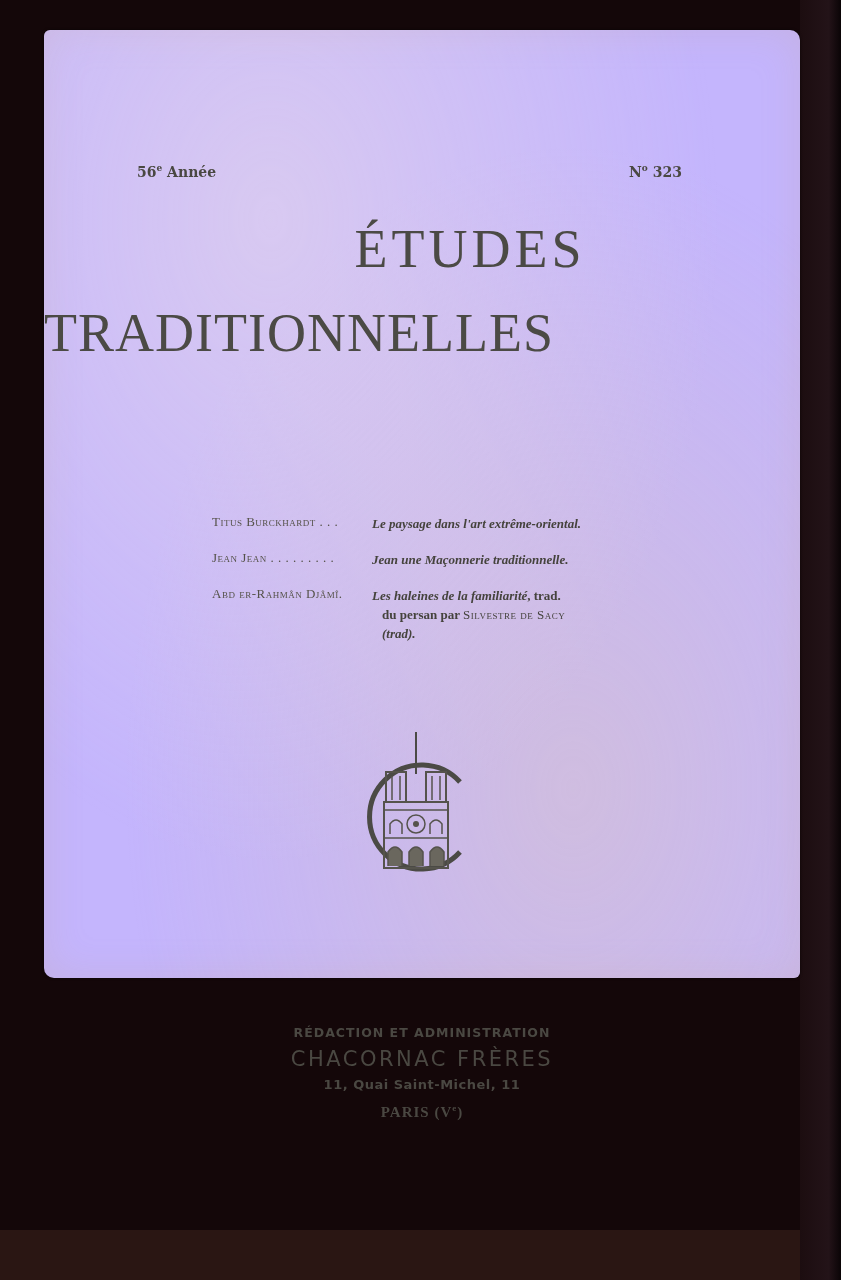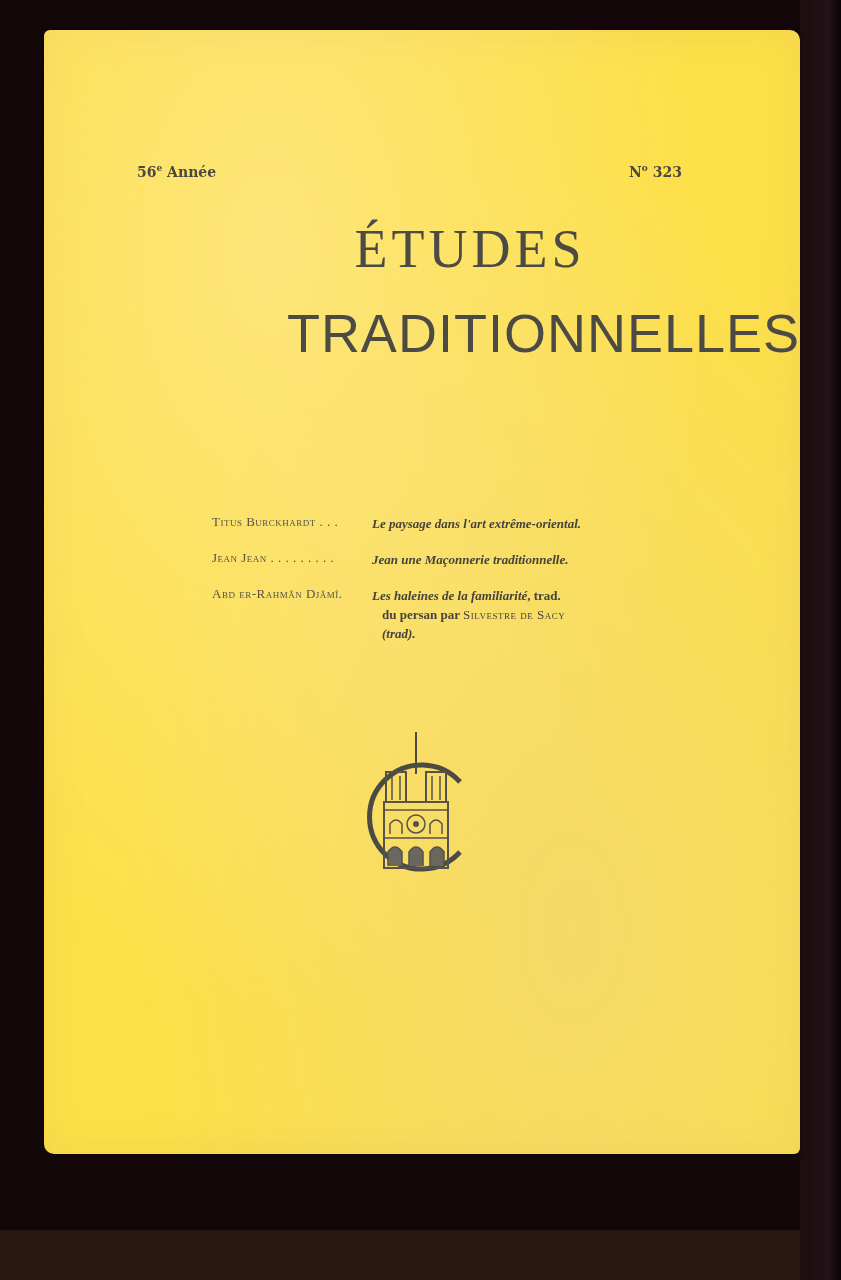--- a/index.html
+++ b/index.html
@@ -11,22 +11,22 @@
   }
   .backdrop-bottom {
     position: absolute; left: 0; top: 1230px; width: 841px; height: 50px;
     background: #2a1613;
   }
   .backdrop-right {
     position: absolute; left: 800px; top: 0; width: 41px; height: 1280px;
     background: linear-gradient(90deg, #1c0d10 0%, #231318 70%, #0a0406 100%);
   }
   .paper {
-    position: absolute; left: 44px; top: 30px; width: 756px; height: 1124px;
-    background: #fde047;
+    position: absolute; left: 44px; top: 30px; width: 756px; height: 948px;
+    background: #c4b5fd;
     border-radius: 6px 10px 6px 10px;
     box-shadow: inset 0 0 40px rgba(200,160,110,0.18), 0 0 3px rgba(0,0,0,0.6);
   }
   .paper::before {
     content: ""; position: absolute; inset: 0; border-radius: inherit;
     background:
       radial-gradient(ellipse at 30% 20%, rgba(255,240,220,0.35), transparent 60%),
       radial-gradient(ellipse at 70% 80%, rgba(230,205,170,0.35), transparent 60%);
   }
   .ink { color: #4a4842; }
@@ -38,22 +38,22 @@
     position: absolute; left: 585px; top: 133px; font-size: 14px; font-weight: bold;
   }
   .header-right sup { font-size: 9px; }
   .title-1 {
     position: absolute; left: 0; width: 756px; top: 188px; text-align: center;
     font-family: "Liberation Serif", serif; font-size: 54px; letter-spacing: 4px;
     color: #4b4a45;
     padding-left: 48px;
   }
   .title-2 {
-    position: absolute; left: 0; width: 756px; top: 272px; text-align: right;
-    font-family: Liberation Sans, sans-serif; font-size: 54px; letter-spacing: 1px;
+    position: absolute; left: 0; width: 756px; top: 272px; text-align: left;
+    font-family: Liberation Serif, serif; font-size: 54px; letter-spacing: 1px;
     color: #4b4a45;
   }
   .issue-date {
     position: absolute; left: 0; width: 756px; top: 397px; text-align: center;
     font-family: "Liberation Serif", serif; font-size: 22px; font-weight: bold;
     letter-spacing: 1px; color: #4d4b44;
   }
   .toc { position: absolute; left: 140px; top: 484px; width: 560px; }
   .toc-row { position: relative; height: 36px; }
   .toc-author {
@@ -132,14 +132,20 @@
       <circle cx="60" cy="94" r="3" fill="#55534c"></circle>
       <path d="M 34 104 L 34 94 Q 40 86 46 94 L 46 104" fill="none" stroke="#55534c" stroke-width="1.5"></path>
       <path d="M 74 104 L 74 94 Q 80 86 86 94 L 86 104" fill="none" stroke="#55534c" stroke-width="1.5"></path>
 
       <path d="M 32 136 L 32 122 Q 39 112 46 122 L 46 136" fill="#6a675e" stroke="#55534c" stroke-width="1.5"></path>
       <path d="M 53 136 L 53 122 Q 60 112 67 122 L 67 136" fill="#6a675e" stroke="#55534c" stroke-width="1.5"></path>
       <path d="M 74 136 L 74 122 Q 81 112 88 122 L 88 136" fill="#6a675e" stroke="#55534c" stroke-width="1.5"></path>
     </svg>
   </div>
 
+  <div class="imprint">
+    <div class="imprint-line1">RÉDACTION ET ADMINISTRATION</div>
+    <div class="imprint-line2">CHACORNAC FRÈRES</div>
+    <div class="imprint-line3">11, Quai Saint-Michel, 11</div>
+    <div class="imprint-line4"><span>PARIS</span> <span>(V</span><sup>e</sup><span>)</span></div>
+  </div>
 
 </div>
 
 </body></html>

